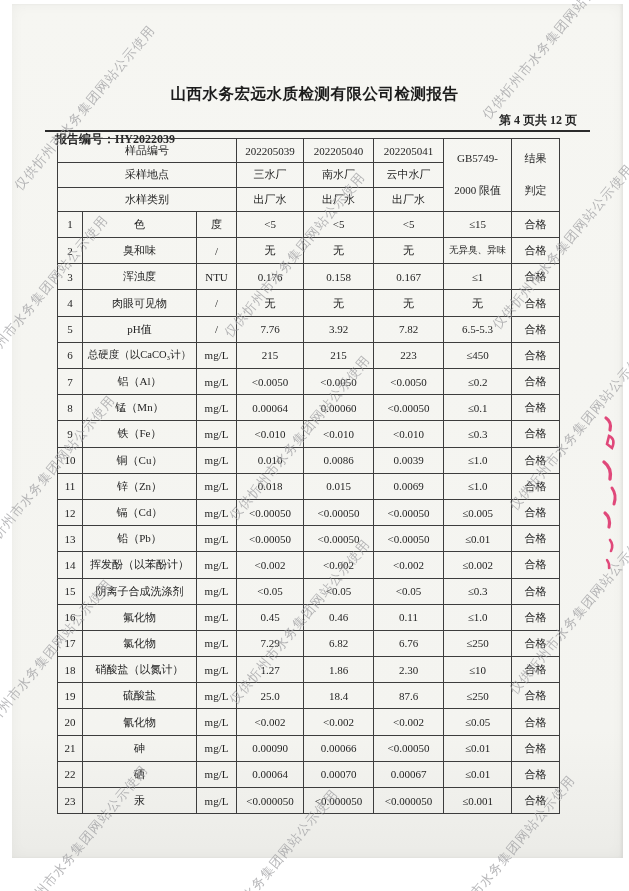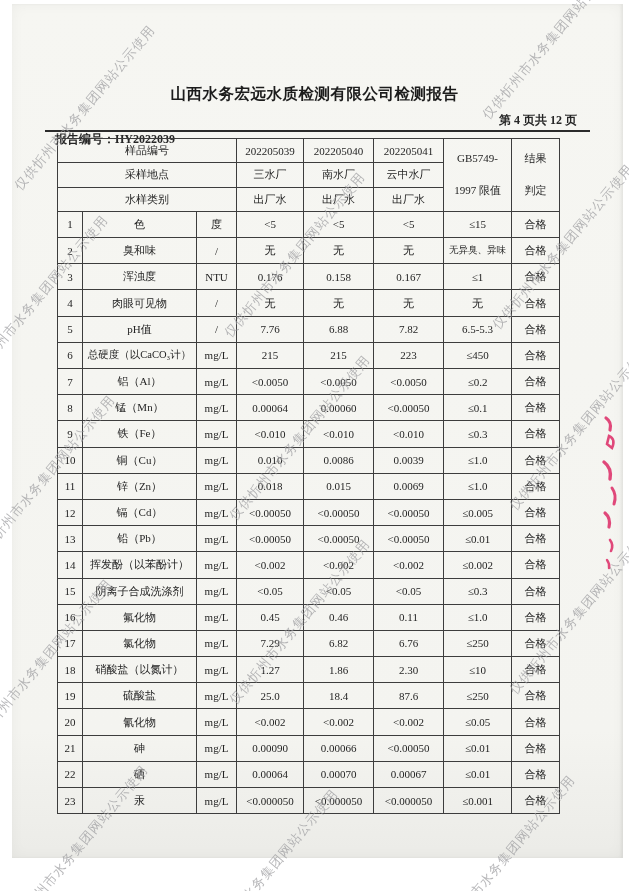--- a/index.html
+++ b/index.html
@@ -50,21 +50,21 @@
       <col style="width:48px">
   </colgroup>
   <tbody>
     <tr class="hrow">
       <td colspan="3">样品编号</td>
       <td>202205039</td>
       <td>202205040</td>
       <td>202205041</td>
       <td rowspan="3" class="merge-head">
         <div>GB5749-</div>
-        <div>1997 限值</div>
+        <div>2000 限值</div>
       </td>
       <td rowspan="3" class="merge-head">
         <div>结果</div>
         <div>判定</div>
       </td>
     </tr>
     <tr class="hrow">
       <td colspan="3">采样地点</td>
       <td>三水厂</td>
       <td>南水厂</td>
@@ -116,21 +116,21 @@
         <td class="c-val">无</td>
         <td class="c-val">无</td>
         <td class="c-limit">无</td>
         <td class="c-result">合格</td>
       </tr>
       <tr class="drow">
         <td class="c-no">5</td>
         <td class="c-name">pH值</td>
         <td class="c-unit">/</td>
         <td class="c-val">7.76</td>
-        <td class="c-val">6.88</td>
+        <td class="c-val">3.92</td>
         <td class="c-val">7.82</td>
         <td class="c-limit">6.5-5.3</td>
         <td class="c-result">合格</td>
       </tr>
       <tr class="drow">
         <td class="c-no">6</td>
         <td class="c-name" style="font-size: 10.5px;">总硬度（以CaCO₃计）</td>
         <td class="c-unit">mg/L</td>
         <td class="c-val">215</td>
         <td class="c-val">215</td>

